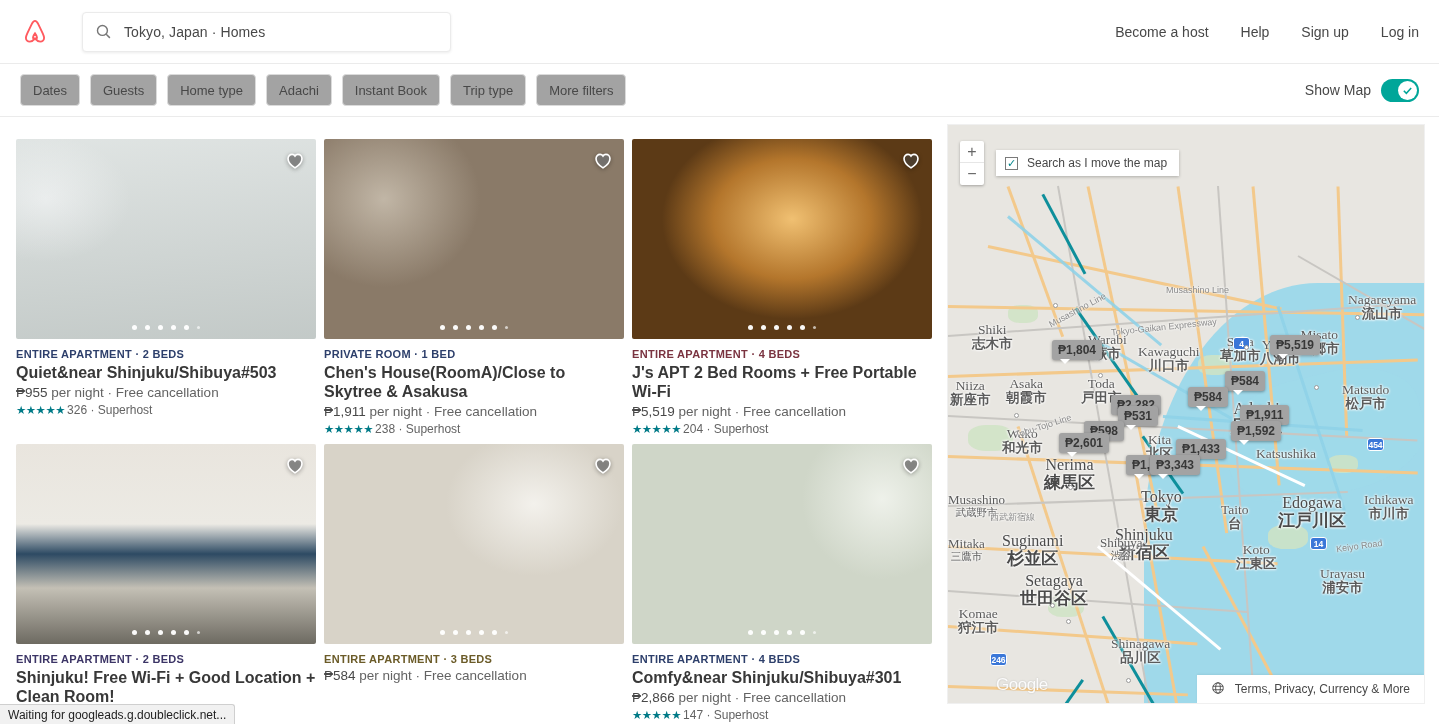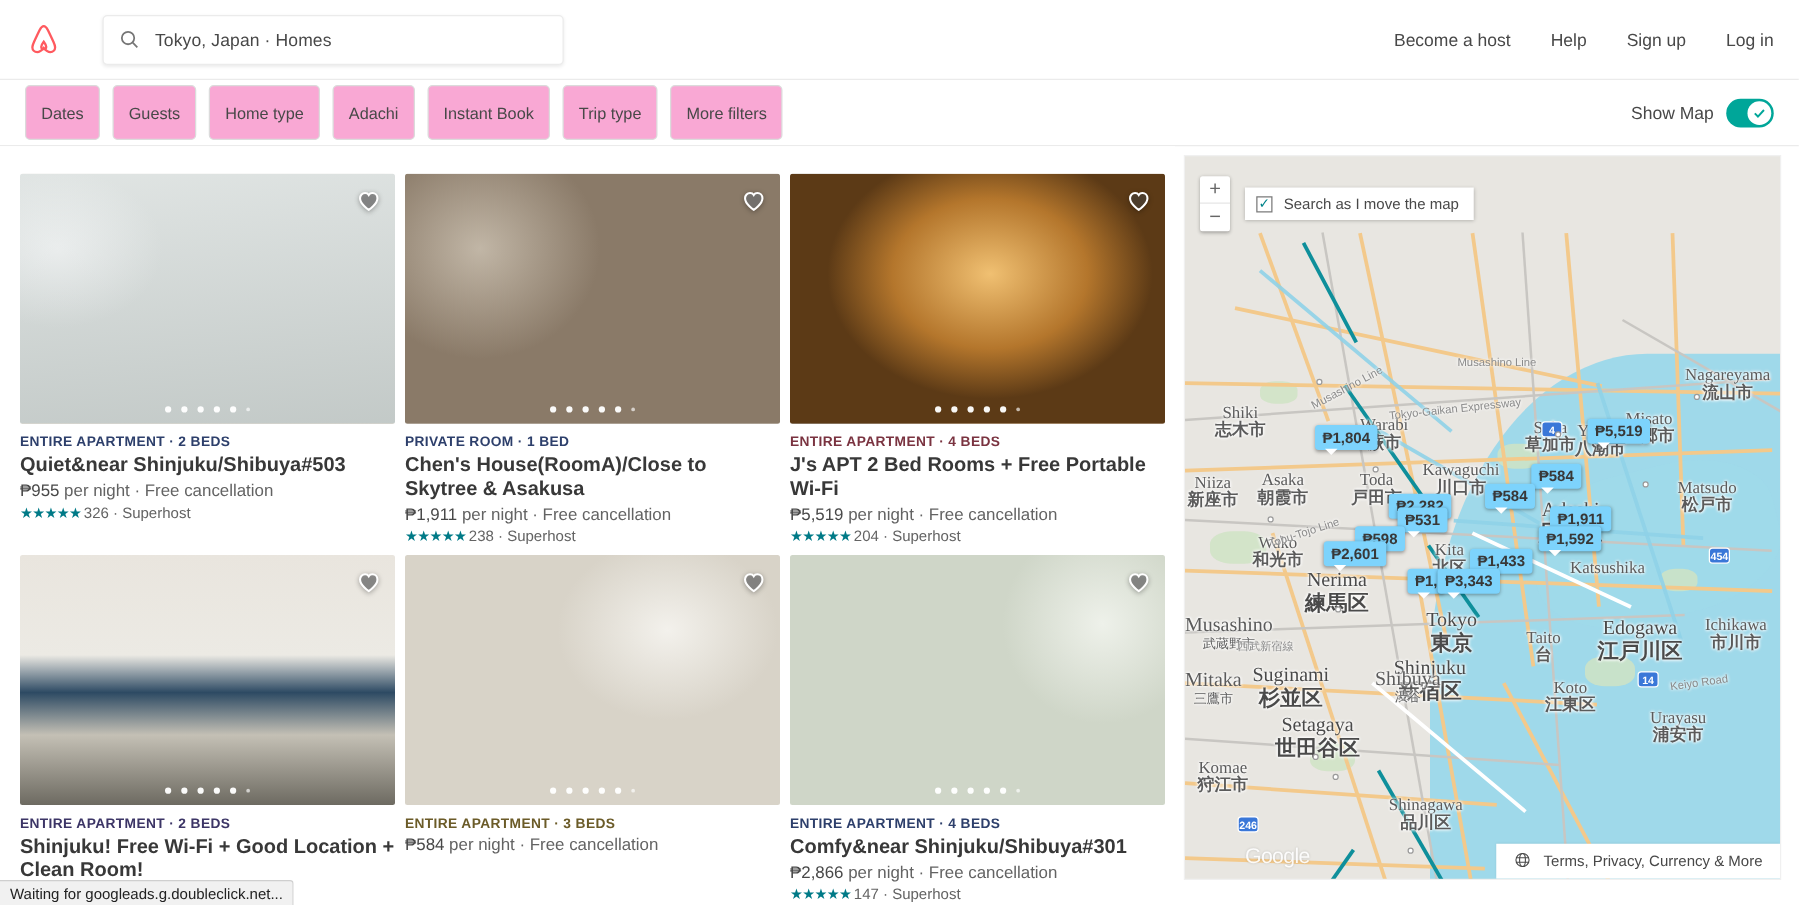--- a/index.html
+++ b/index.html
@@ -50,23 +50,23 @@
   
   .filterbar {
     position: absolute; top: 64px; left: 0;
     width: 1439px; height: 53px;
     background: #fff;
     border-bottom: 1px solid #ebebeb;
     display: flex; align-items: center;
   }
   .filters { display: flex; align-items: center; gap: 10px; margin-left: 20px; }
   .chip {
-    height: 44px; padding: 0 12px;
+    height: 32px; padding: 0 12px;
     border: 1px solid #dbdbdb; border-radius: 4px;
-    background: #f9a8d4;
+    background: #a3a3a3;
     font-size: 13px; color: #484848;
     display: flex; align-items: center;
     white-space: nowrap;
     cursor: pointer;
   }
   .mapToggleWrap {
     margin-left: auto; margin-right: 20px;
     display: flex; align-items: center; gap: 10px;
   }
   .mapToggleLabel { font-size: 14px; color: #484848; text-align: right; }
@@ -207,40 +207,40 @@
     white-space: nowrap;
     line-height: 1.05;
     text-shadow: 0 0 3px #fff, 0 0 3px #fff, 0 0 2px #fff;
   }
   .maplabel .en { font-size: 12.5px; display:block; }
   .maplabel .jp { font-size: 12.5px; display:block; }
   .maplabel.big .en { font-size: 16px; font-weight: 400; color:#4a4a4a;}
   .maplabel.big .jp { font-size: 17px; font-weight: bold; color:#4a4a4a;}
   .maplabel.mid .en { font-size: 13.5px; }
   .maplabel.mid .jp { font-size: 13.5px; font-weight:600; }
-  .maplabel.small .en { font-size: 16px; }
+  .maplabel.small .en { font-size: 13px; }
   .maplabel.small .jp { font-size: 10.5px; }
   .linelabel {
     position: absolute; font-size: 9px; color: #8a8a8a;
     white-space: nowrap; text-shadow: 0 0 3px #fff,0 0 3px #fff;
   }
   .shield {
     position: absolute; width: 17px; height: 13px;
     background: #3a77d8; border-radius: 3px;
     color: #fff; font-size: 8.5px; font-weight: bold;
     display: flex; align-items: center; justify-content: center;
     border: 1px solid #fff;
   }
   .citydot {
     position: absolute; width: 5px; height: 5px;
     border-radius: 50%; background: #fff; border: 1px solid #9a9a9a;
   }
   .pricepin {
     position: absolute;
-    background: #7dd3fc;
+    background: #a3a3a3;
     border-radius: 3px;
     box-shadow: 0 1px 3px rgba(0,0,0,0.35);
     padding: 3px 6px;
     font-size: 12px; font-weight: bold; color: #383838;
     white-space: nowrap;
     cursor: pointer;
   }
   .pricepin:after {
     content: ''; position: absolute;
     left: 8px; bottom: -4px;
@@ -601,21 +601,21 @@
       <span class="jp">八潮市</span>
     </div>
   <div class="maplabel mid" style="left:272px;top:210px">
       <span class="en">Soka</span>
       <span class="jp">草加市</span>
     </div>
   <div class="maplabel mid" style="left:394px;top:258px">
       <span class="en">Matsudo</span>
       <span class="jp">松戸市</span>
     </div>
-  <div class="maplabel mid" style="left:190px;top:244px">
+  <div class="maplabel mid" style="left:190px;top:220px">
       <span class="en">Kawaguchi</span>
       <span class="jp">川口市</span>
     </div>
   <div class="maplabel mid" style="left:140px;top:208px">
       <span class="en">Warabi</span>
       <span class="jp">蕨市</span>
     </div>
   <div class="maplabel mid" style="left:133px;top:252px">
       <span class="en">Toda</span>
       <span class="jp">戸田市</span>

